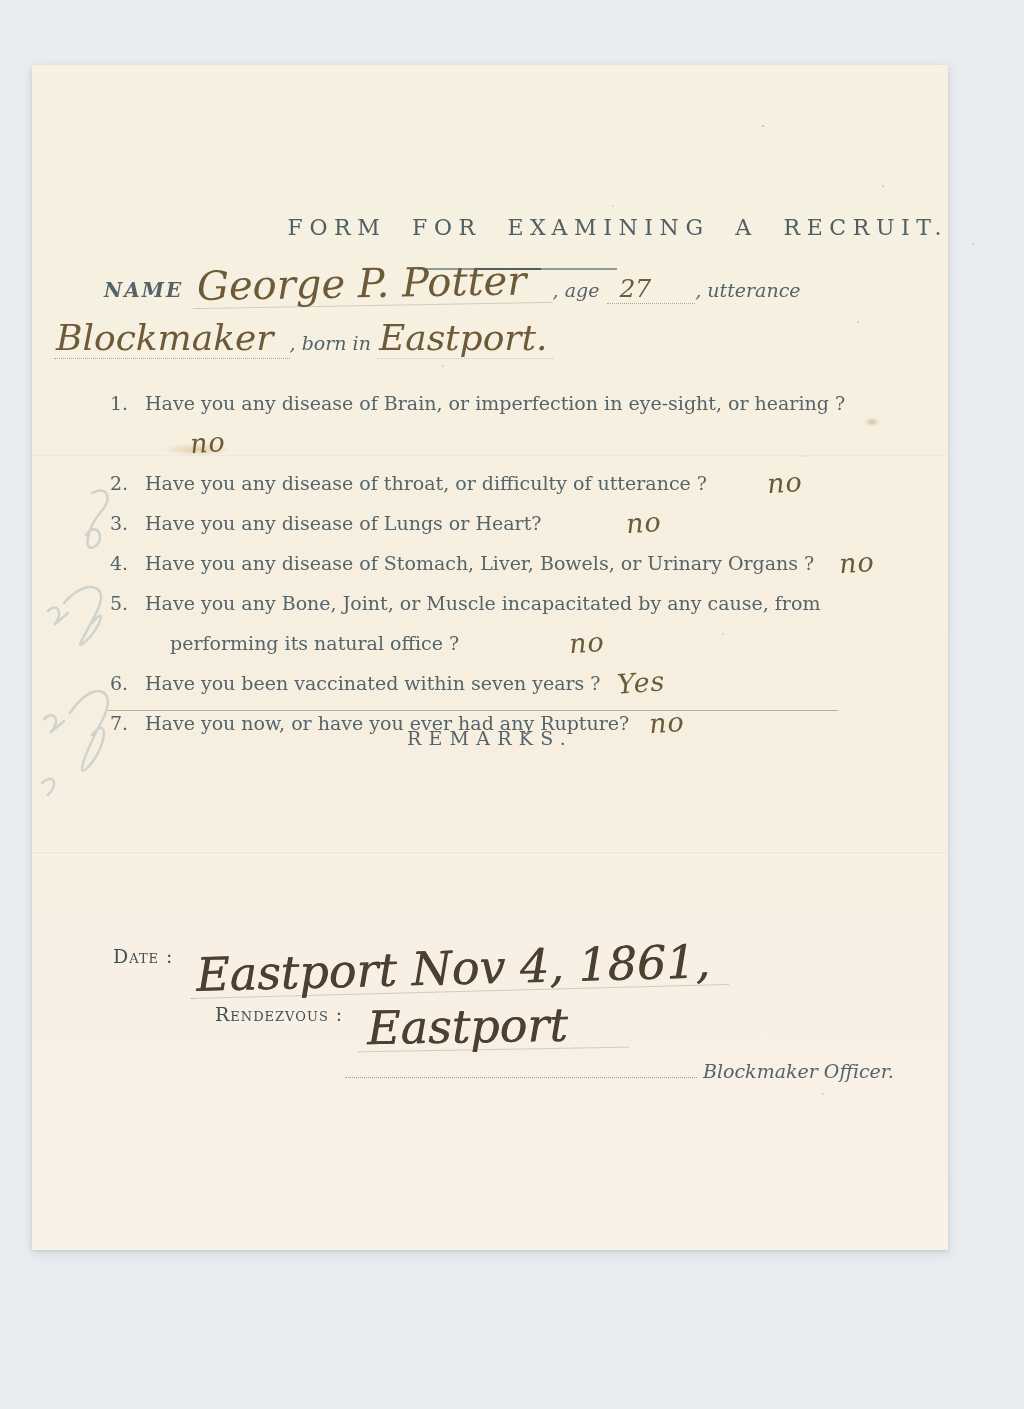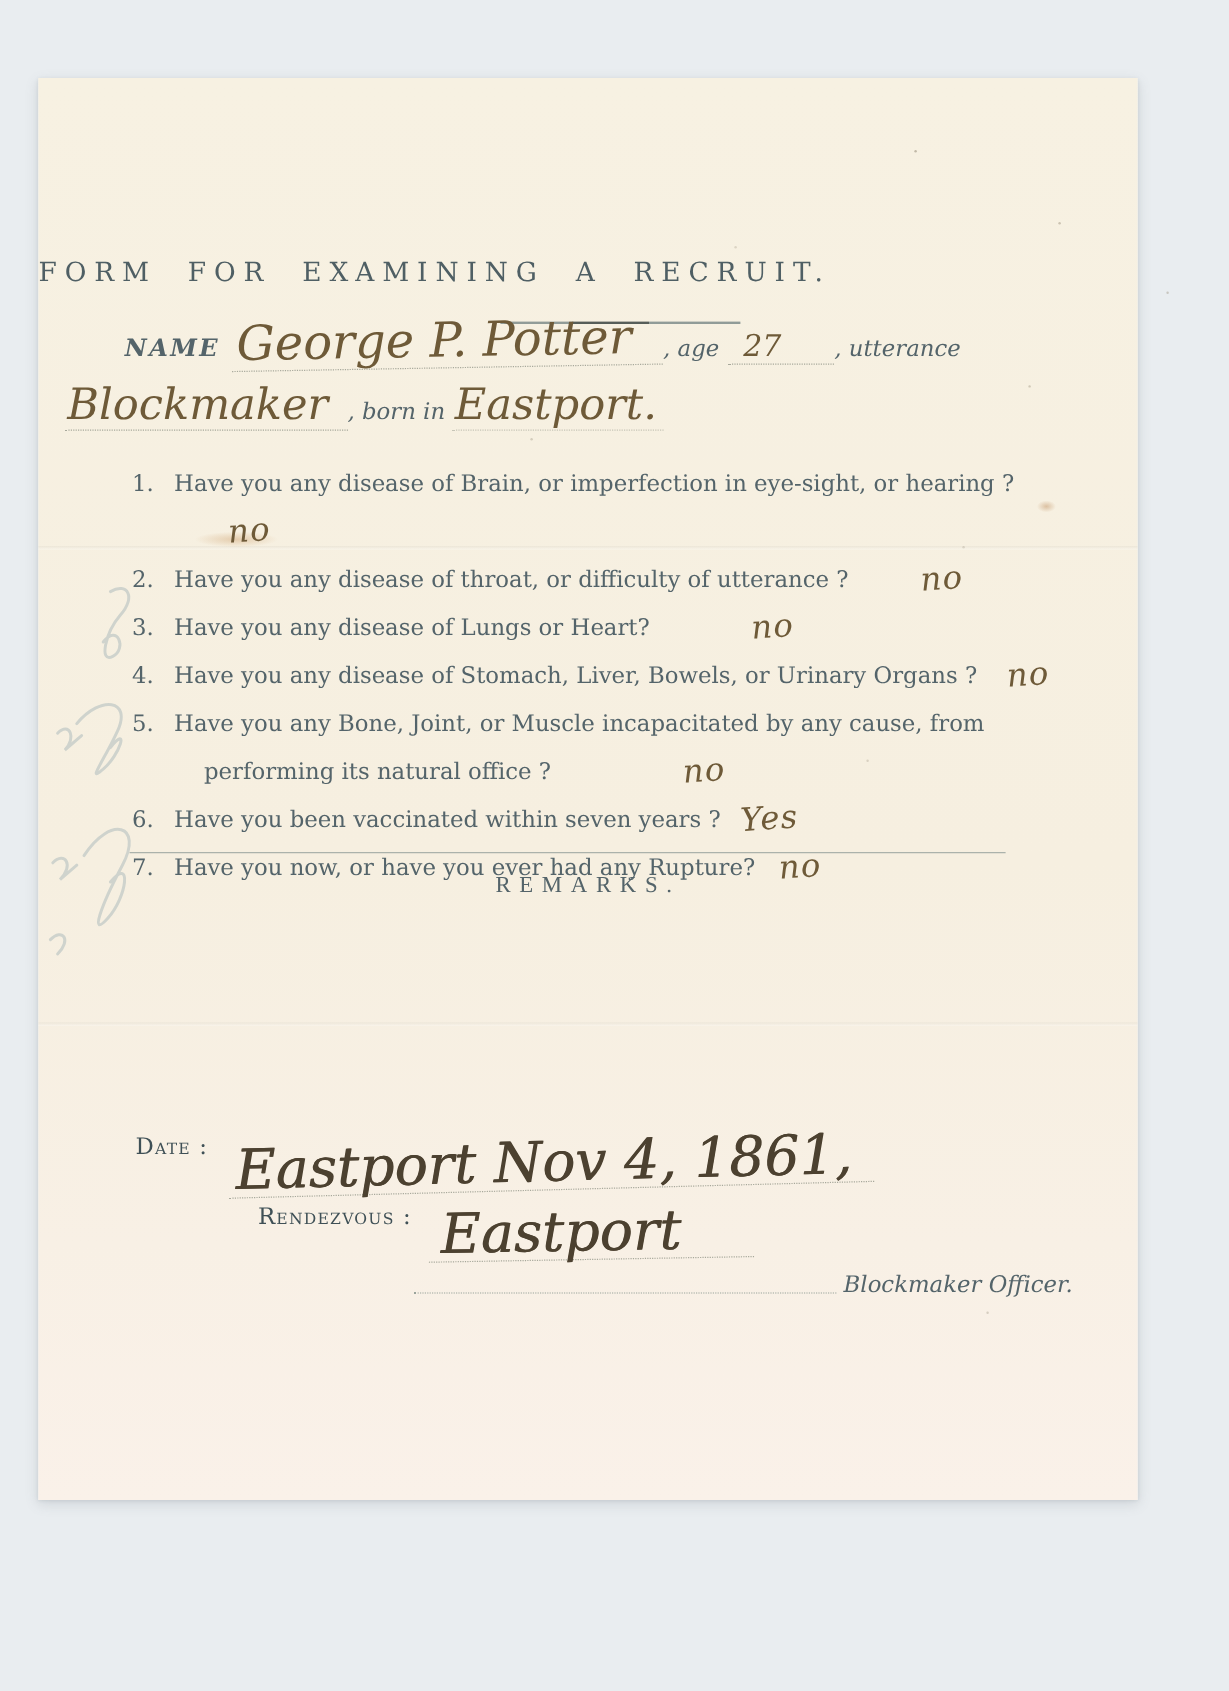--- a/index.html
+++ b/index.html
@@ -28,21 +28,21 @@
   .stain-a { position:absolute; left:130px; top:378px; width:70px; height:13px; border-radius:50%;
     background:radial-gradient(ellipse, rgba(186,122,52,.30), rgba(186,122,52,0) 70%); }
   .stain-b { position:absolute; left:832px; top:352px; width:16px; height:10px; border-radius:50%;
     background:radial-gradient(ellipse, rgba(170,105,45,.35), rgba(170,105,45,0) 70%); }
 
   .printed { color:#54646a; }
   .hand { font-style:italic; color:#6e5a38; font-family:"DejaVu Serif","Liberation Serif",serif; }
   .hand-dark { color:#4c4130; }
 
   .form-title {
-    position:absolute; top:150px; left:0; width:100%; text-align:left;
+    position:absolute; top:150px; left:0; width:100%; text-align:right;
     font-size:22px; letter-spacing:.30em; word-spacing:.55em; color:#4f5f64;
   }
   .strike-mark { position:absolute; left:385px; top:203px; width:200px; height:2px;
     background:linear-gradient(90deg,#7f8d8b 0 30%, #3a4441 30% 62%, #7f8d8b 62% 100%);
     opacity:.85; }
 
   .name-line { position:absolute; white-space:nowrap; }
   .name-line-1 { left:72px; top:196px; height:62px; line-height:58px; }
   .name-line-2 { left:22px; top:250px; height:58px; line-height:56px;text-align:right; }
   .label-italic { font-style:italic; font-size:19px; color:#54646a; }
@@ -64,21 +64,21 @@
   .q-row:nth-child(2) .q-answer { margin-left:60px; }
   .q-row:nth-child(3) .q-answer { margin-left:85px; }
   .q-row:nth-child(4) .q-answer { margin-left:25px; }
   .q-row:nth-child(5) .q-answer { margin-left:110px; }
   .q-row:nth-child(6) .q-answer { margin-left:16px; }
   .q-row:nth-child(7) .q-answer { margin-left:20px; }
 
   .remarks-rule { position:absolute; left:76px; top:645px; width:730px; height:0;
     border-top:1px solid rgba(110,128,128,.55); }
   .remarks-heading { position:absolute; top:662px; left:0; width:100%; text-align:center;
-    font-size:19px; letter-spacing:.38em; color:#54646a;font-family:Liberation Serif, serif; }
+    font-size:19px; letter-spacing:.38em; color:#54646a; }
 
   .footer-row { position:absolute; display:flex; align-items:flex-start; white-space:nowrap; }
   .footer-label { font-variant:small-caps; font-size:19px; letter-spacing:1px; color:#3f5056; }
   .date-row { left:81px; top:880px; }
   .date-value { font-size:46px; line-height:1; margin-left:16px; padding:0 18px 0 6px;
     border-bottom:1px dotted #a7a89b; display:inline-block; transform:rotate(-1.5deg); 
     text-shadow:.5px 0 currentColor; }
   .rendezvous-row { left:183px; top:938px; }
   .rendezvous-value { font-size:46px; line-height:1; margin-left:14px; padding:0 60px 0 10px;
     border-bottom:1px dotted #a7a89b; display:inline-block; transform:rotate(-1deg);

